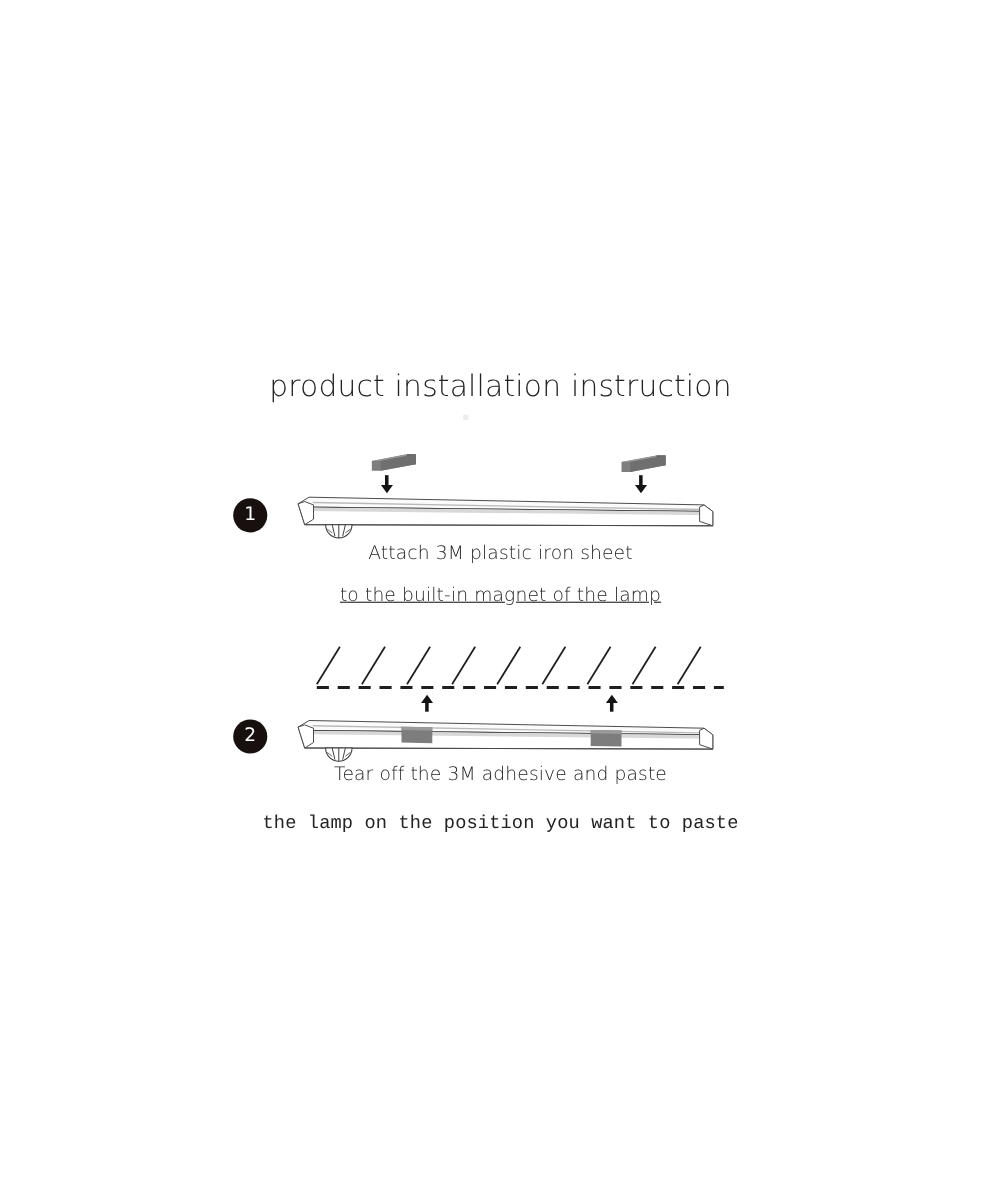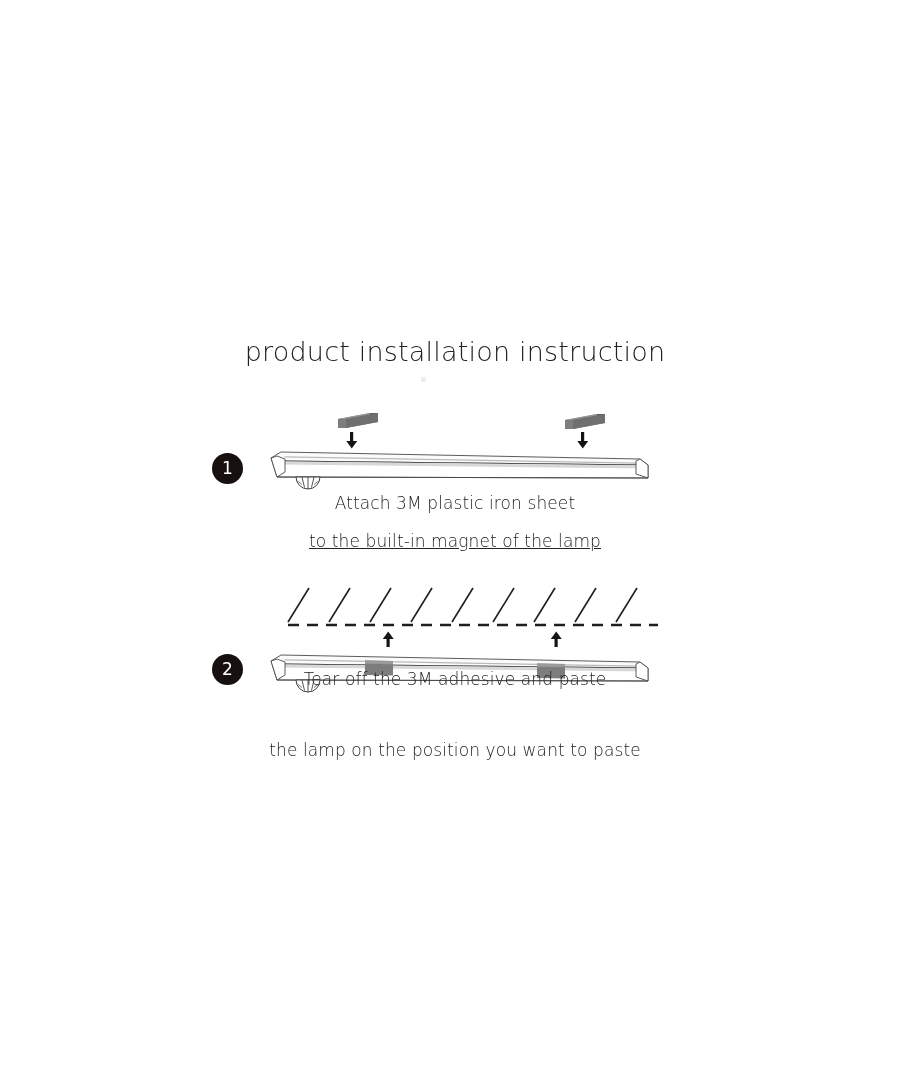--- a/index.html
+++ b/index.html
@@ -64,22 +64,22 @@
     width: 910px;
     left: 0;
     text-align: center;
     font-size: 17px;
     font-weight: 300;
     color: #232323;
     letter-spacing: 0.1px;
   }
   #cap1a { top: 493px; }
   #cap1b { top: 531px; text-decoration: underline; }
-  #cap2a { top: 669px; }
-  #cap2b { top: 740px; }
+  #cap2a { top: 694px; }
+  #cap2b { top: 740px; font-family: Liberation Mono, monospace; }
 
   
   .art {
     position: absolute;
     left: 0; top: 0;
     width: 910px;
     height: 1080px;
     pointer-events: none;
   }
 

